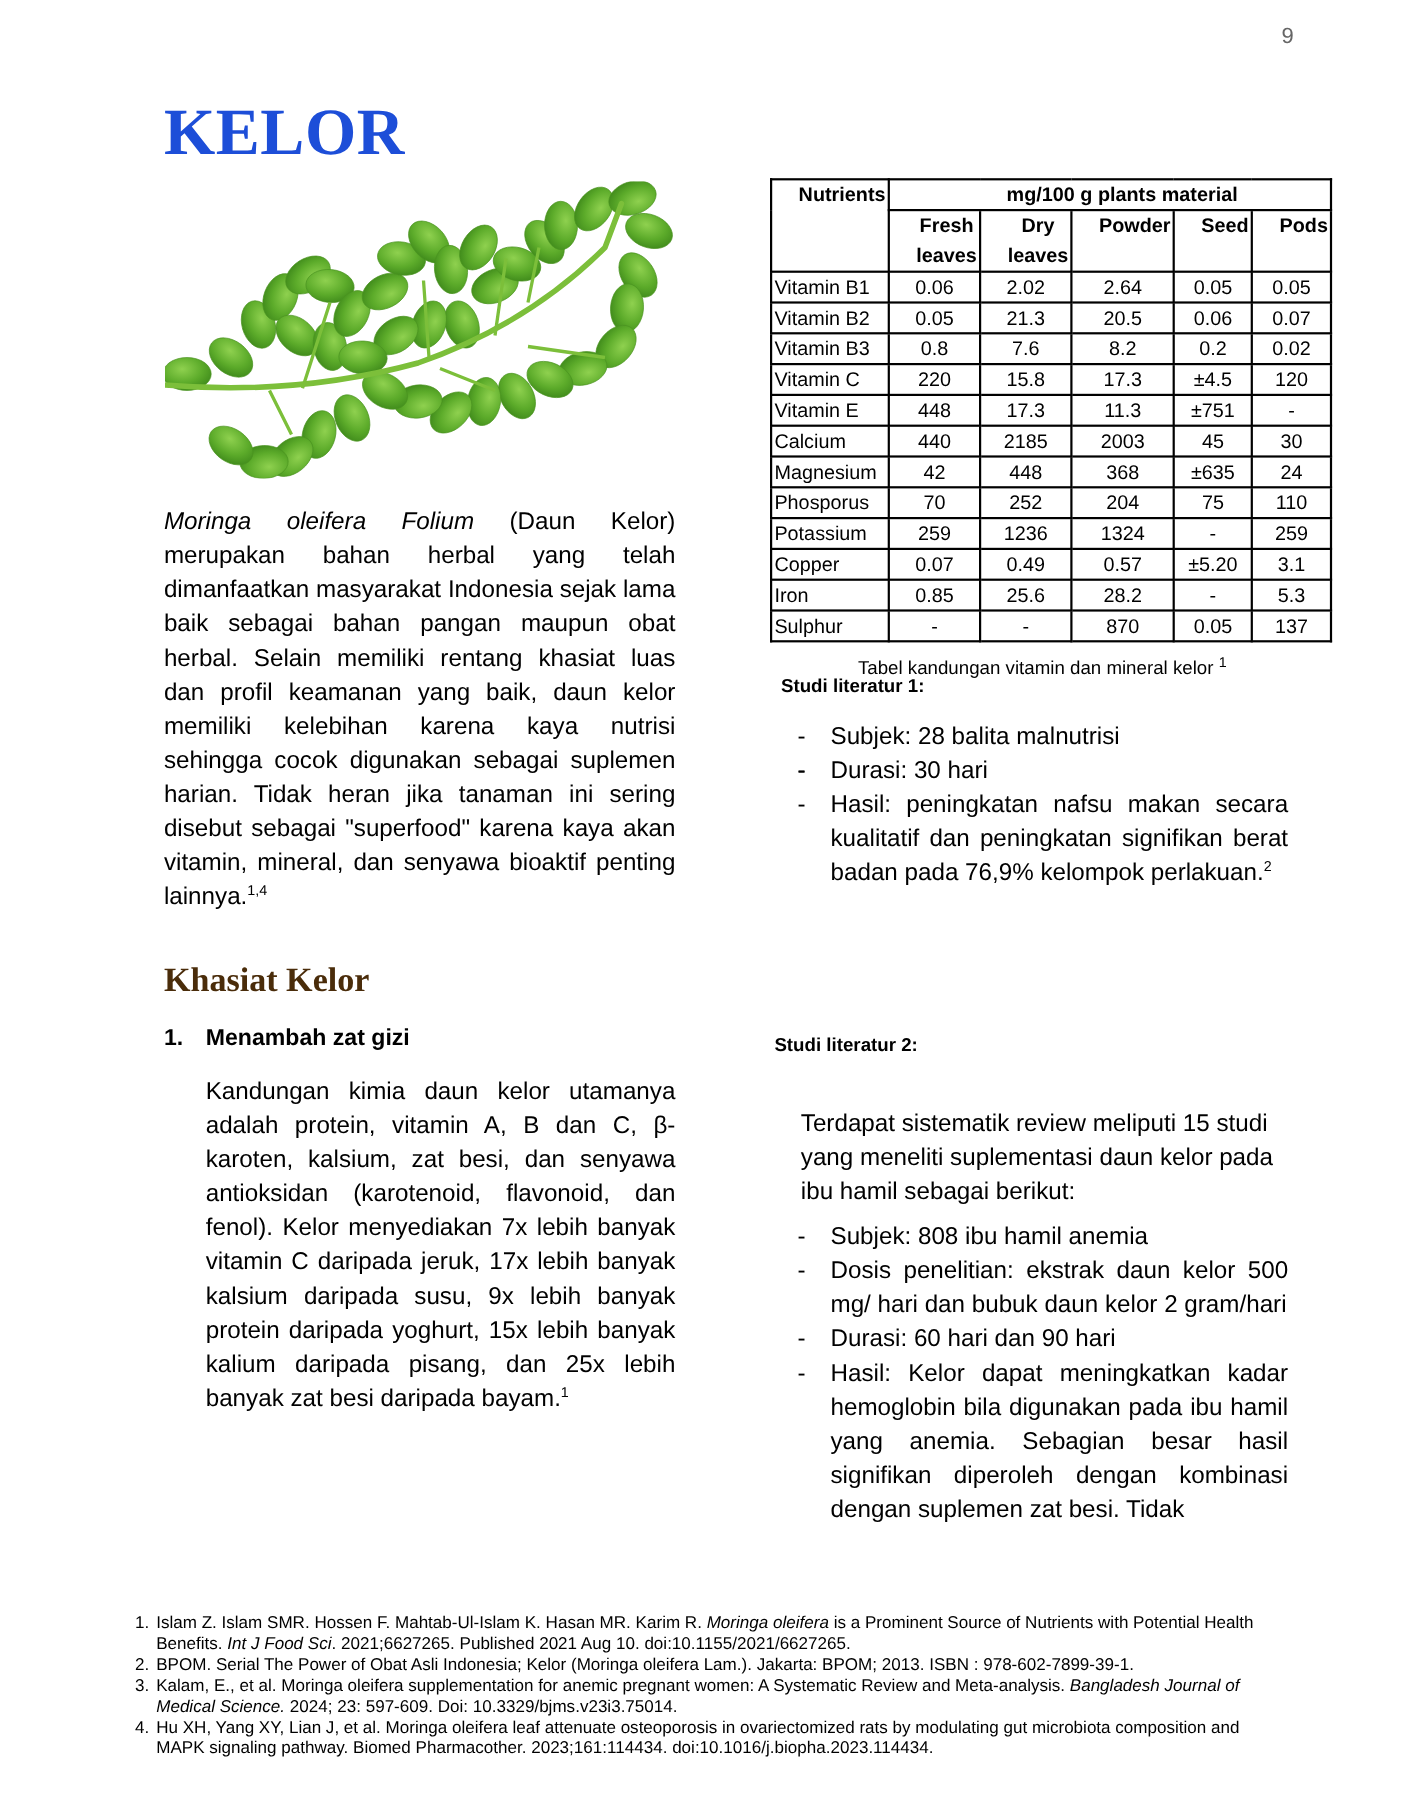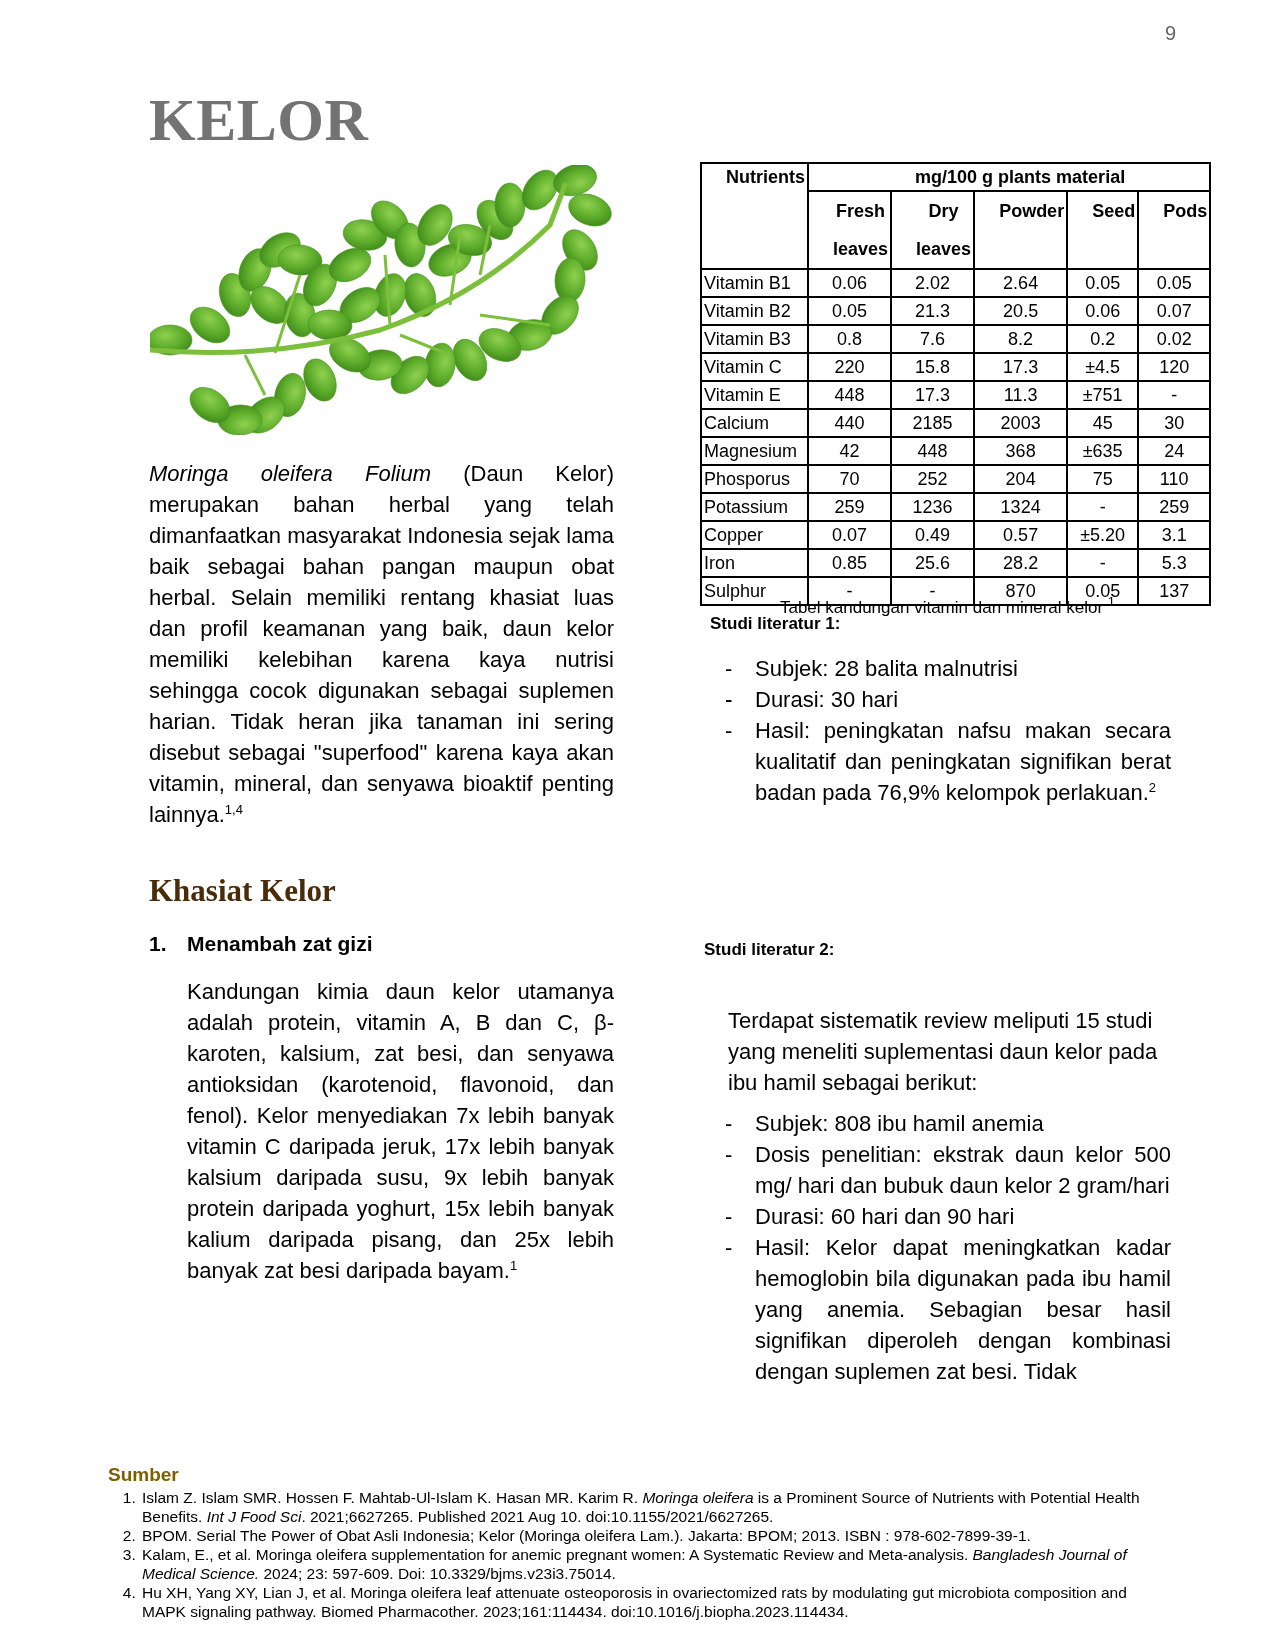--- a/index.html
+++ b/index.html
@@ -1,21 +1,21 @@
 <!DOCTYPE html>
 <html><head>
 <meta charset="utf-8">
 <style>
   html, body { margin: 0; padding: 0; background: #ffffff; }
   body { width: 1275px; height: 1650px; position: relative; overflow: hidden;
          font-family: "Liberation Sans", sans-serif; color: #000; }
   .page-number { position: absolute; top: 22px; left: 1165px; font-size: 20px; color: #666; }
   .title { position: absolute; top: 86px; left: 149px; margin: 0;
            font-family: "Liberation Serif", serif; font-weight: bold; font-size: 60px;
-           color: #737373; letter-spacing: 0.5px; }
+           color: #1d4ed8; letter-spacing: 0.5px; }
   .leaf-image { position: absolute; top: 165px; left: 150px; width: 470px; height: 270px; }
 
   .intro { position: absolute; top: 458px; left: 149px; width: 465px; margin: 0;
            font-size: 22px; line-height: 31px; text-align: justify; }
   .intro sup, .body-text sup, .list-item sup, .caption sup { font-size: 13px; line-height: 0; }
 
   .section-heading { position: absolute; top: 873px; left: 149px; margin: 0;
            font-family: "Liberation Serif", serif; font-weight: bold; font-size: 31px; color: #4a2c0a; }
   .numbered-heading { position: absolute; top: 932px; left: 149px; margin: 0;
            font-weight: bold; font-size: 21px; }
@@ -23,21 +23,21 @@
   .body-text { position: absolute; top: 976px; left: 187px; width: 427px; margin: 0;
            font-size: 22px; line-height: 31px; text-align: justify; }
 
   
   .nutri-table { position: absolute; top: 162px; left: 700px; width: 471px;
            border-collapse: collapse; font-size: 18px; }
   .nutri-table th, .nutri-table td { border: 2px solid #000; padding: 0 2px; height: 26px; line-height: 26px; }
   .nutri-table th { font-weight: bold; text-align: center; vertical-align: top; padding-left: 24px; }
   .nutri-table td { text-align: center; }
   .nutri-table td.nutrient { text-align: left; }
-  .nutri-table th.sub { line-height: 38px; }
+  .nutri-table th.sub { line-height: 27px; }
   .caption { position: absolute; top: 586px; left: 700px; width: 471px; text-align: center;
            font-size: 17px; margin: 12px; }
 
   .study-heading { position: absolute; margin: 0; font-weight: bold; font-size: 17px; }
   .study-list { position: absolute; left: 725px; width: 446px; margin: 0; padding: 0; list-style: none;
            font-size: 22px; line-height: 31px; }
   .list-item { position: relative; padding-left: 30px; text-align: justify; }
   .list-item .dash { position: absolute; left: 0; top: 0; }
   .study-para { position: absolute; top: 1005px; left: 728px; width: 443px; margin: 0;
            font-size: 22px; line-height: 31px; text-align: left; }
@@ -240,20 +240,19 @@
 <h3 class="study-heading" style="top:940px; left:704px;">Studi literatur 2:</h3>
 <p class="study-para">Terdapat sistematik review meliputi 15 studi yang meneliti suplementasi daun kelor pada ibu hamil sebagai berikut:</p>
 <ul class="study-list" id="study2-list" style="top:1108px;">
     <li class="list-item"><span class="dash">-</span><span>Subjek: 808 ibu hamil anemia</span></li>
     <li class="list-item"><span class="dash">-</span><span>Dosis penelitian: ekstrak daun kelor 500 mg/ hari dan bubuk daun kelor 2 gram/hari</span></li>
     <li class="list-item"><span class="dash">-</span><span>Durasi: 60 hari  dan 90 hari</span></li>
     <li class="list-item"><span class="dash">-</span><span>Hasil: Kelor dapat meningkatkan kadar hemoglobin bila digunakan pada ibu hamil yang anemia. Sebagian besar hasil signifikan diperoleh dengan kombinasi dengan suplemen zat besi. Tidak</span></li>
   </ul>
 
 <div class="sources">
-  <h4 class="sources-title">Sumber</h4>
   <ol class="ref-list" id="ref-list">
       <li><span>Islam Z. Islam SMR.  Hossen F. Mahtab-Ul-Islam K. Hasan MR. Karim R. </span><em>Moringa oleifera</em><span> is a Prominent Source of Nutrients with Potential Health Benefits. </span><em>Int J Food Sci</em><span>. 2021;6627265. Published 2021 Aug 10. doi:10.1155/2021/6627265.</span></li>
       <li><span>BPOM. Serial The Power of Obat Asli Indonesia; Kelor (Moringa oleifera Lam.). Jakarta: BPOM; 2013. ISBN : 978-602-7899-39-1.</span></li>
       <li><span>Kalam, E., et al. Moringa oleifera supplementation for anemic pregnant women: A Systematic Review and Meta-analysis. </span><em>Bangladesh Journal of Medical Science.</em><span> 2024; 23: 597-609. Doi: 10.3329/bjms.v23i3.75014.</span></li>
       <li><span>Hu XH, Yang XY, Lian J, et al. Moringa oleifera leaf attenuate osteoporosis in ovariectomized rats by modulating gut microbiota composition and MAPK signaling pathway. Biomed Pharmacother. 2023;161:114434. doi:10.1016/j.biopha.2023.114434.</span></li>
     </ol>
 </div>
 
 </body></html>

